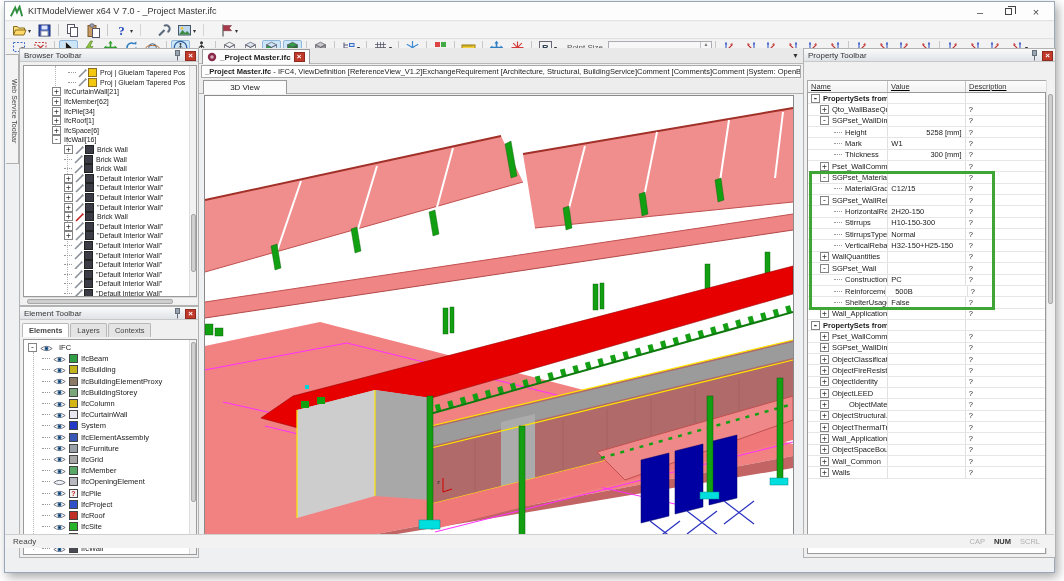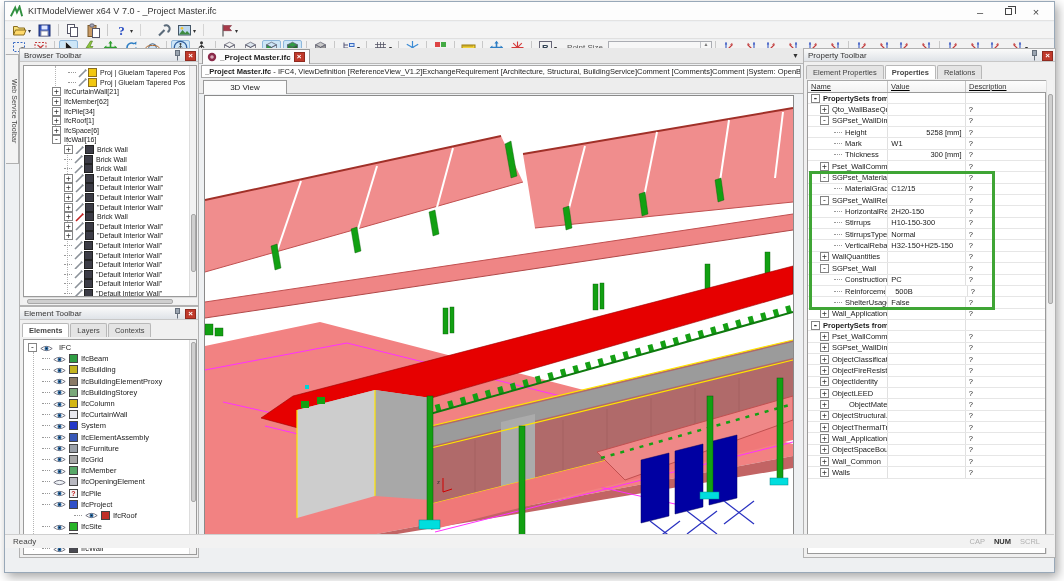--- a/index.html
+++ b/index.html
@@ -930,21 +930,21 @@
             <span style="width: 18px; flex: 0 0 auto;"></span>
             <span class="dashstub"></span>
             <span style="margin: 0px 3px;"><svg width="13" height="9" viewBox="0 0 13 9">
                 <path d="M.8 4.5 Q6.5 .2 12.2 4.5 Q6.5 8.8 .8 4.5Z" fill="#fff" stroke="#556" stroke-width=".8"></path>
                 <circle cx="6.5" cy="4.5" r="1.9" fill="#2e6ca4"></circle>
                 <circle cx="6.5" cy="4.5" r=".8" fill="#123"></circle>
               </svg></span>
             <span class="tico" style="background: rgb(48, 80, 200); position: relative;"></span>
             <span class="tlbl">IfcProject</span>
           </div>
-          <div class="trow erow" style="height: 11.2px; padding-left: 32px;">
+          <div class="trow erow" style="height: 11.2px;">
             <span style="width: 18px; flex: 0 0 auto;"></span>
             <span class="dashstub"></span>
             <span style="margin: 0px 3px;"><svg width="13" height="9" viewBox="0 0 13 9">
                 <path d="M.8 4.5 Q6.5 .2 12.2 4.5 Q6.5 8.8 .8 4.5Z" fill="#fff" stroke="#556" stroke-width=".8"></path>
                 <circle cx="6.5" cy="4.5" r="1.9" fill="#2e6ca4"></circle>
                 <circle cx="6.5" cy="4.5" r=".8" fill="#123"></circle>
               </svg></span>
             <span class="tico" style="background: rgb(192, 48, 40); position: relative;"></span>
             <span class="tlbl">IfcRoof</span>
           </div>
@@ -1139,25 +1139,20 @@
       <div class="pbtns">
         <span class="pin">
             <svg width="9" height="11" viewBox="0 0 9 11">
               <rect x="2.5" y="0.5" width="4" height="5" fill="#9aa4b0" stroke="#66707c"></rect>
               <line x1="4.5" y1="5.5" x2="4.5" y2="10.5" stroke="#66707c"></line>
             </svg>
           </span>
         <span class="pclose">×</span>
       </div>
     </div>
-    <div class="ptabs" style="top:14px;height:16px;">
-      <div class="ptab">Element Properties</div>
-      <div class="ptab active">Properties</div>
-      <div class="ptab">Relations</div>
-    </div>
     <div class="gridhead" style="left:3px;top:31px;width:240px;">
       <div class="gcol" style="width:80px;">Name</div>
       <div class="gcol" style="width:78px;">Value</div>
       <div class="gcol" style="width:80px;border-right:none;">Description</div>
     </div>
     <div class="white-area" style="left:3px;top:43px;width:239px;height:462px;overflow:hidden;">
       <div id="prop-rows" style="position:absolute;left:0;top:0;right:0;">
           <div class="prow bold">
             <div class="pcell cname" style="width: 81px;">
               <span style="width: 3px; flex: 0 0 auto;"></span>

